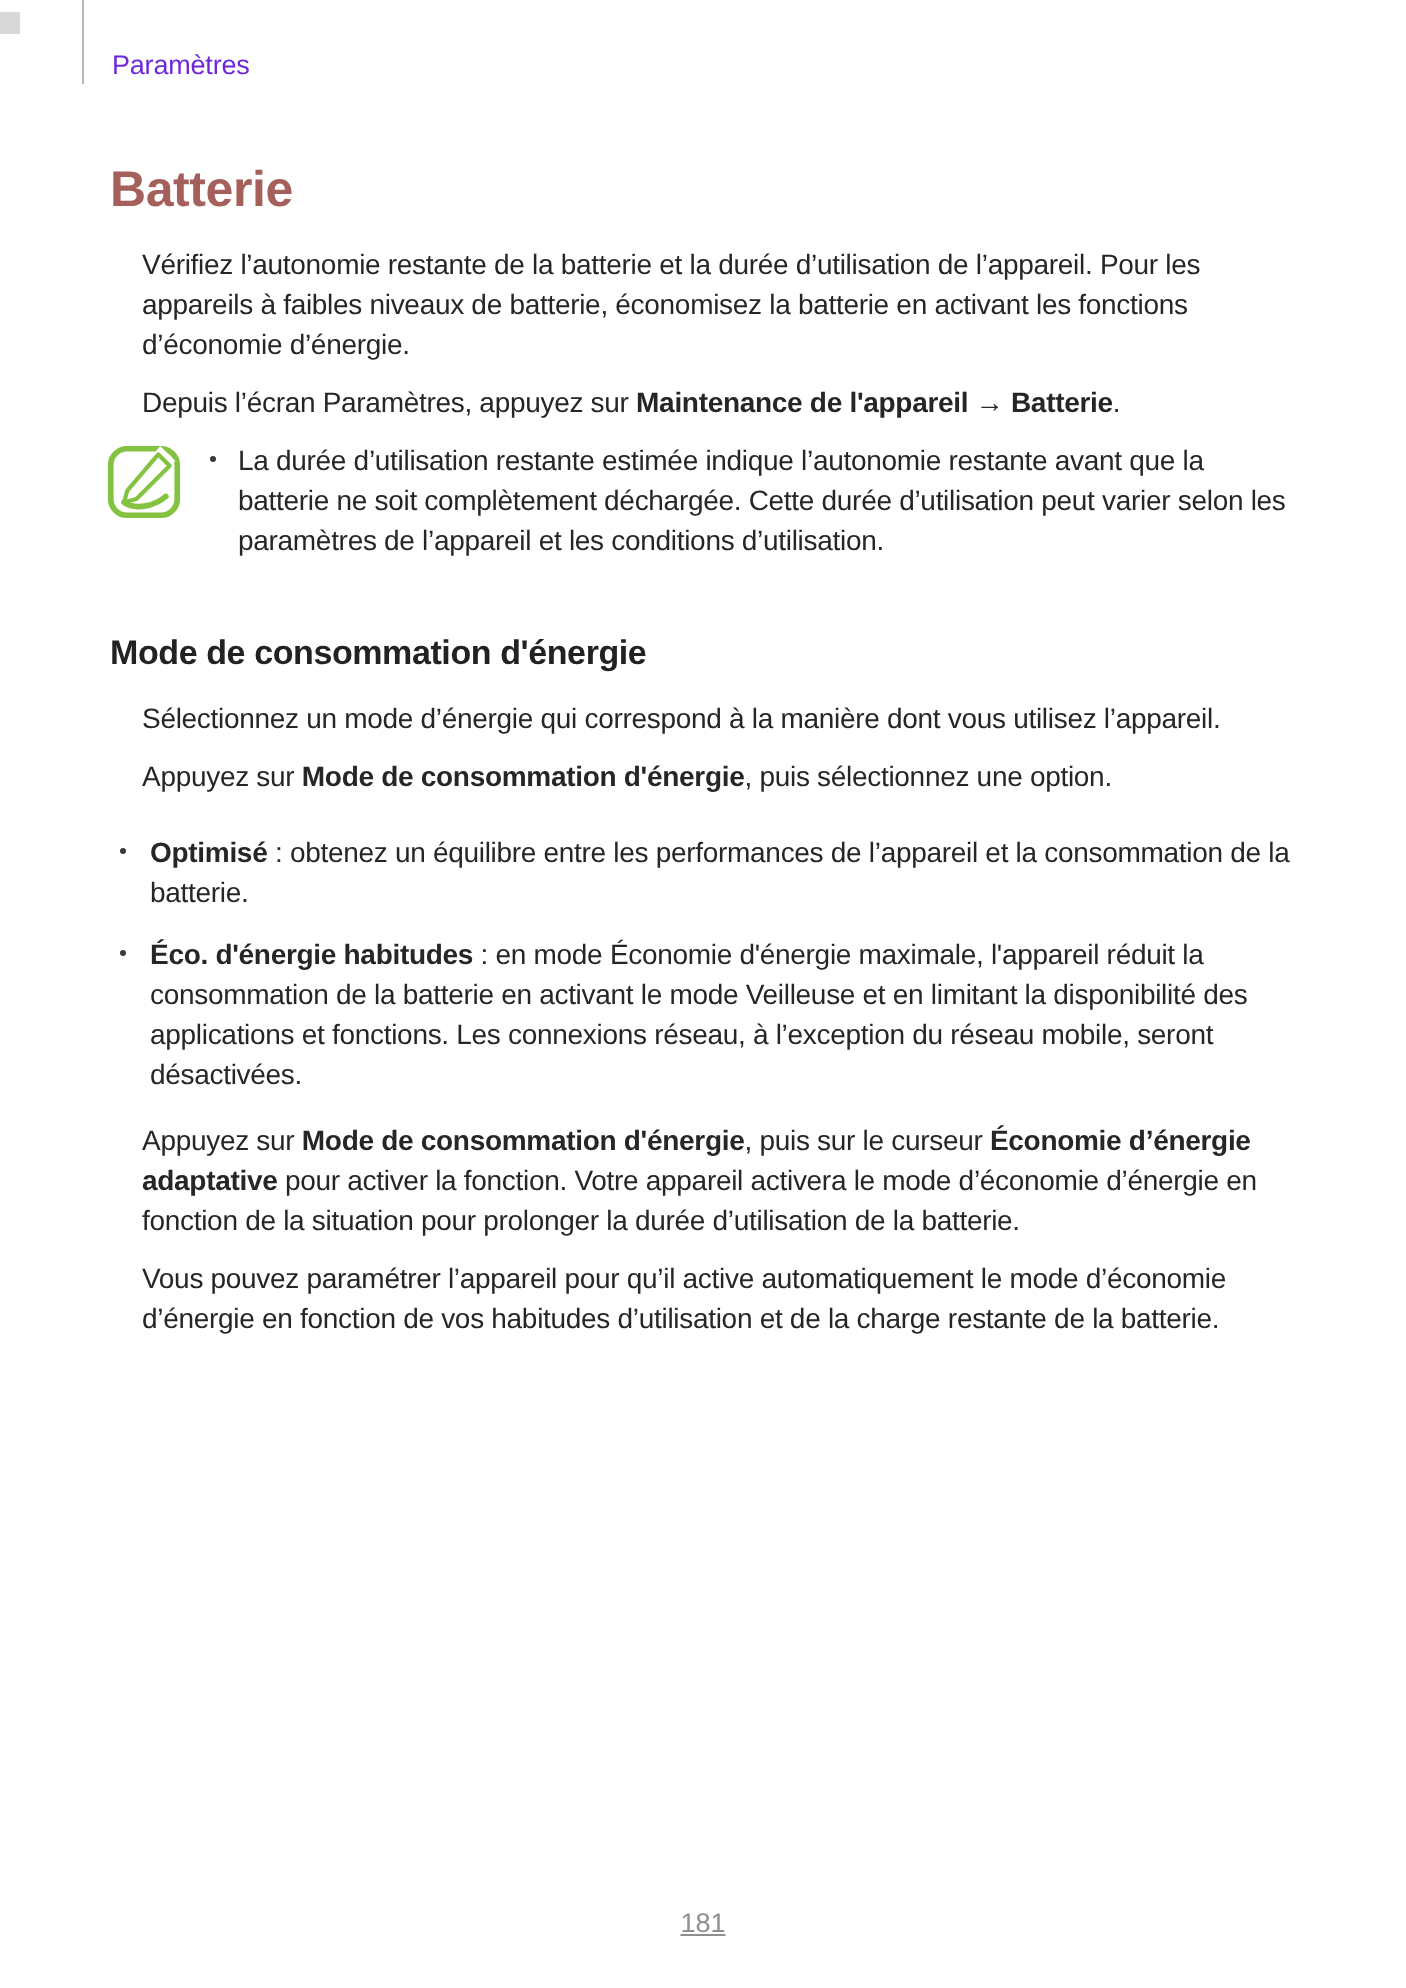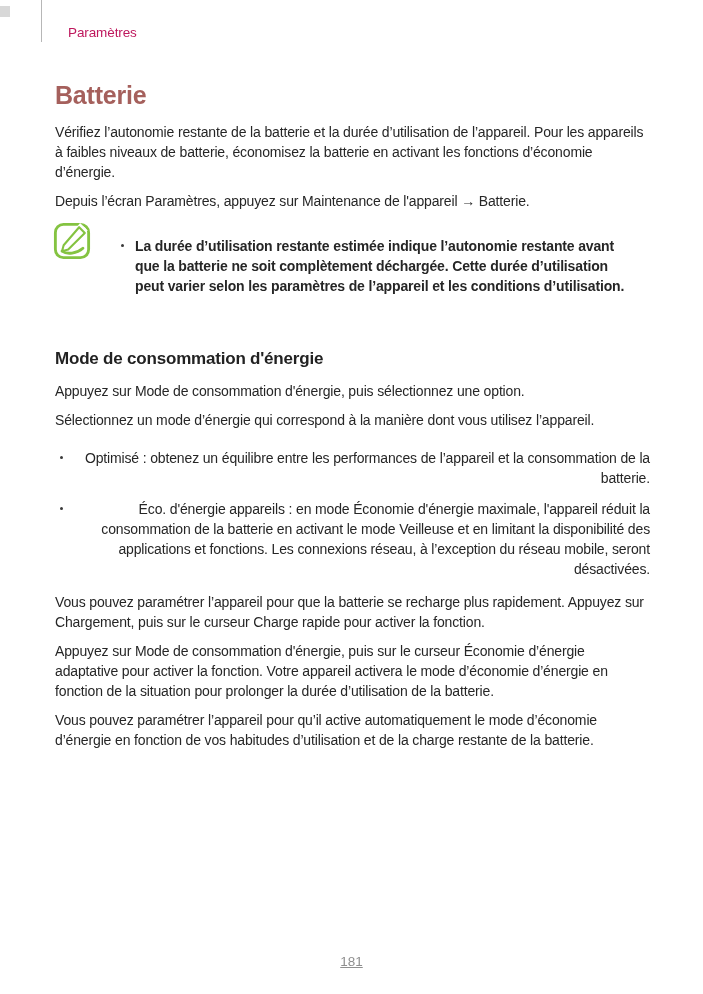--- a/index.html
+++ b/index.html
@@ -22,60 +22,60 @@
     position: absolute; left: 0; top: 6px;
     width: 10px; height: 11px;
     background: #d8d8d8;
   }
   .head-rule {
     position: absolute; left: 41px; top: 0;
     width: 1px; height: 42px;
     background: #b7b7b7;
   }
   .breadcrumb {
-    position: absolute; left: 68px; top: 25px;
+    position: absolute; left: 56px; top: 25px;
     font-size: 13.5px; line-height: 15px;
-    color: #be185d;
+    color: #6d28d9;
     letter-spacing: -0.1px;
   }
 
   
   .content {
     position: absolute; left: 55px; top: 81px;
     width: 595px;
   }
   h1.page-title {
     margin: 0 0 13px 0;
     font-size: 25px; line-height: 28px;
     font-weight: 700;
     color: #a5605c;
     letter-spacing: -0.2px;
   }
   .content p {
-    margin: 0 0 9px 0;
+    margin: 0 0 9px 16px;
     font-size: 14px; line-height: 20px;
     letter-spacing: -0.15px;
   }
-  .content b { font-weight: 400; }
+  .content b { font-weight: 700; }
 
   
   .note {
     display: flex;
     align-items: flex-start;
     margin: 9px 0 13px 0;
   }
   .note-icon {
     flex: none;
     width: 38px; height: 38px;
     margin: 2px 0 0 -2px;
   }
   ul.note-list {
     list-style: none;
     flex: 1;
-    margin: 16px; padding: 0 0 0 12px; font-weight: bold;
+    margin: 0; padding: 0 0 0 12px;
   }
   ul.note-list li {
     position: relative;
     padding-left: 16px;
     margin: 0 0 11px 0;
     font-size: 14px; line-height: 20px;
     letter-spacing: -0.15px;
   }
   ul.note-list li::before {
     content: "";
@@ -87,21 +87,21 @@
   h2.section-heading {
     margin: 25px 0 11px 0;
     font-size: 17px; line-height: 22px;
     font-weight: 700;
     color: #222222;
     letter-spacing: -0.2px;
   }
 
   ul.options {
     list-style: none;
-    margin: 18px 0 13px 0; padding: 0; text-align: right;
+    margin: 18px 0 13px 0; padding: 0;
   }
   ul.options li {
     position: relative;
     padding-left: 20px;
     margin: 0 0 11px 0;
     font-size: 14px; line-height: 20px;
     letter-spacing: -0.15px;
   }
   ul.options li::before {
     content: "";
@@ -143,29 +143,28 @@
           <path d="M27.5 5.5 L33.5 11.5 L16 29 L9.5 30.7 L11.2 24.5 Z" fill="#ffffff" stroke="#84c341" stroke-width="2.2" stroke-linejoin="round"></path>
           <path d="M9.5 30.7 C 15 34.6 25 33.2 31.5 27.6" fill="none" stroke="#84c341" stroke-width="3" stroke-linecap="round"></path>
         </svg>
       </span>
       <ul class="note-list">
         <li>La durée d’utilisation restante estimée indique l’autonomie restante avant que la batterie ne soit complètement déchargée. Cette durée d’utilisation peut varier selon les paramètres de l’appareil et les conditions d’utilisation.</li>
       </ul>
     </div>
 
     <h2 class="section-heading">Mode de consommation d'énergie</h2>
+    <p>Sélectionnez un mode d’énergie qui correspond à la manière dont vous utilisez l’appareil.</p>
     <p>Appuyez sur <b>Mode de consommation d'énergie</b>, puis sélectionnez une option.</p>
-    <p>Sélectionnez un mode d’énergie qui correspond à la manière dont vous utilisez l’appareil.</p>
 
     <ul class="options">
       <li><b>Optimisé</b> : obtenez un équilibre entre les performances de l’appareil et la consommation de la batterie.</li>
-      <li><b>Éco. d'énergie appareils</b> : en mode Économie d'énergie maximale, l'appareil réduit la consommation de la batterie en activant le mode Veilleuse et en limitant la disponibilité des applications et fonctions. Les connexions réseau, à l’exception du réseau mobile, seront désactivées.</li>
+      <li><b>Éco. d'énergie habitudes</b> : en mode Économie d'énergie maximale, l'appareil réduit la consommation de la batterie en activant le mode Veilleuse et en limitant la disponibilité des applications et fonctions. Les connexions réseau, à l’exception du réseau mobile, seront désactivées.</li>
     </ul>
 
-    <p>Vous pouvez paramétrer l’appareil pour que la batterie se recharge plus rapidement. Appuyez sur <b>Chargement</b>, puis sur le curseur <b>Charge rapide</b> pour activer la fonction.</p>
 
     <p>Appuyez sur <b>Mode de consommation d'énergie</b>, puis sur le curseur <b>Économie d’énergie</b> <b>adaptative</b> pour activer la fonction. Votre appareil activera le mode d’économie d’énergie en fonction de la situation pour prolonger la durée d’utilisation de la batterie.</p>
     <p>Vous pouvez paramétrer l’appareil pour qu’il active automatiquement le mode d’économie d’énergie en fonction de vos habitudes d’utilisation et de la charge restante de la batterie.</p>
 
   </div>
 
   <div class="page-number">181</div>
 
 </div>
 

